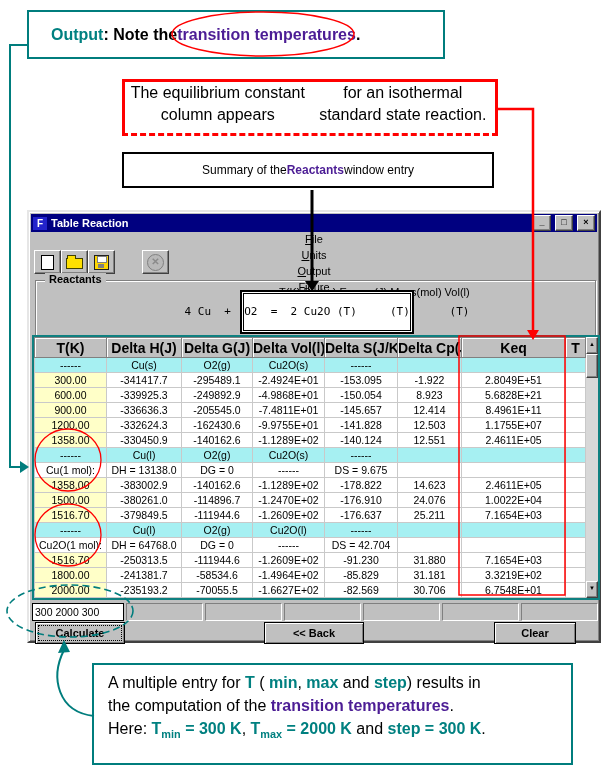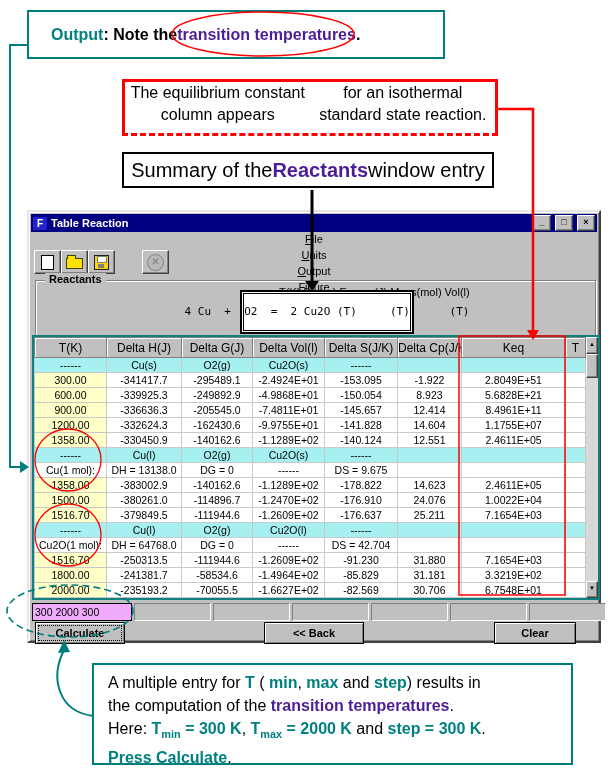--- a/index.html
+++ b/index.html
@@ -7,21 +7,21 @@
           font-family:"Liberation Sans",sans-serif;}
 
   
   .note-box{position:absolute;background:#fff;box-sizing:border-box;}
   #output-box{left:27px;top:10px;width:418px;height:49px;border:2px solid #007d7d;
               font-weight:bold;font-size:16px;display:flex;align-items:center;padding-left:22px;}
   #keq-note-box{left:122px;top:79px;width:376px;height:57px;border:3px solid #f00;
               border-bottom-style:dashed;font-size:16px;display:flex;
               justify-content:center;text-align:center;line-height:22px;}
   #summary-box{left:122px;top:152px;width:372px;height:36px;border:2px solid #000;
-              font-size:20px;display:flex;align-items:center;justify-content:center;}
+              font-size:12px;display:flex;align-items:center;justify-content:center;}
   #bottom-note-box{left:92px;top:663px;width:481px;height:102px;border:2px solid #007d7d;
               font-size:16px;line-height:23px;padding:6px 4px 0 14px;}
   .seg-k{color:#000;}
   .seg-t{color:#008080;font-weight:bold;}
   .seg-r{color:#4c1d95;font-weight:bold;}
   .seg-tsub{color:#008080;font-weight:bold;font-size:68%;vertical-align:sub;}
 
   
   #app-window{position:absolute;left:27px;top:210px;width:574px;height:433px;background:#c0c0c0;
       border:2px solid;border-color:#e6e6e6 #404040 #404040 #e6e6e6;
@@ -58,37 +58,37 @@
   #reaction-box{position:absolute;left:204px;top:9px;width:170px;height:40px;background:#fff;
       border:2px solid #000;box-shadow:inset 0 0 0 1px #fff, inset 0 0 0 2px #000;
       font-family:"DejaVu Sans Mono",monospace;font-size:11px;line-height:16px;
       display:flex;flex-direction:row;justify-content:center;align-items:center;white-space:pre;}
 
   
   #table-frame{position:absolute;left:3px;top:123px;width:568px;height:265px;
       border:2px solid #0f8080;background:#fff;display:flex;box-sizing:border-box;}
   #results-table{border-collapse:collapse;table-layout:fixed;width:551px;}
   #results-table th{height:19px;background:#c0c0c0;border:1px solid #808080;
-      box-shadow:inset 1px 1px 0 #fff;font-size:12px;font-weight:normal;overflow:hidden;
+      box-shadow:inset 1px 1px 0 #fff;font-size:14px;font-weight:bold;overflow:hidden;
       white-space:nowrap;padding:0;}
   #results-table td{height:14px;font-size:10.5px;text-align:center;border:1px solid #c9c9c9;
       background:#fff;overflow:hidden;white-space:nowrap;padding:0;}
   #results-table tr.species td{background:#a6f0f2;}
   #results-table tr.data td:first-child{background:#ffffc8;}
   #v-scrollbar{width:13px;display:flex;flex-direction:column;background:#d8d8d8;}
   .sb-btn{height:15px;background:#c0c0c0;border:1px solid;border-color:#fff #404040 #404040 #fff;
       box-shadow:inset -1px -1px 0 #808080;font-size:6px;text-align:center;line-height:13px;color:#000;}
   .sb-thumb{height:22px;background:#c0c0c0;border:1px solid;border-color:#fff #404040 #404040 #fff;
       box-shadow:inset -1px -1px 0 #808080;}
   .sb-track{flex:1;}
 
   
   #entry-row{position:absolute;left:3px;top:391px;height:18px;display:flex;gap:2px;}
-  #t-entry-input{width:80px;height:16px;border:1px solid #000;font-size:10.5px;padding:0 16px 0 2px;
-      font-family:"Liberation Sans",sans-serif;box-sizing:content-box;background:#f0abfc;}
+  #t-entry-input{width:80px;height:16px;border:1px solid #000;font-size:10.5px;padding:0 8px 0 2px;
+      font-family:"Liberation Sans",sans-serif;box-sizing:content-box;background:#ffffff;}
   .entry-cell{width:75px;height:16px;background:#c0c0c0;border:1px solid;border-color:#808080 #fff #fff #808080;}
   .push-btn{position:absolute;background:#c0c0c0;border:1px solid #000;
       box-shadow:inset 1px 1px 0 #fff, inset -1px -1px 0 #808080;
       font-size:11px;font-weight:bold;font-family:"Liberation Sans",sans-serif;
       display:flex;align-items:center;justify-content:center;}
   #calculate-button{left:6px;top:410px;width:88px;height:20px;outline:1px dotted #000;outline-offset:-4px;}
   #back-button{left:235px;top:410px;width:98px;height:20px;}
   #clear-button{left:465px;top:410px;width:80px;height:20px;}
 
   
@@ -226,21 +226,21 @@
               <td>12.414</td>
               <td>8.4961E+11</td>
               <td></td>
             </tr>
             <tr class="data">
               <td>1200.00</td>
               <td>-332624.3</td>
               <td>-162430.6</td>
               <td>-9.9755E+01</td>
               <td>-141.828</td>
-              <td>14.604</td>
+              <td>12.503</td>
               <td>1.1755E+07</td>
               <td></td>
             </tr>
             <tr class="data">
               <td>1358.00</td>
               <td>-330450.9</td>
               <td>-140162.6</td>
               <td>-1.1289E+02</td>
               <td>-140.124</td>
               <td>12.551</td>
@@ -369,21 +369,20 @@
 
     <div class="push-btn" id="calculate-button">Calculate</div>
     <div class="push-btn" id="back-button">&lt;&lt; Back</div>
     <div class="push-btn" id="clear-button">Clear</div>
   </div>
 
   <div class="note-box" id="bottom-note-box">
     <div><span class="seg-k">A multiple entry for </span><span class="seg-t">T</span><span class="seg-k"> ( </span><span class="seg-t">min</span><span class="seg-k">, </span><span class="seg-t">max</span><span class="seg-k"> and </span><span class="seg-t">step</span><span class="seg-k">) results in</span></div>
     <div><span class="seg-k">the computation of the </span><span class="seg-r">transition temperatures</span><span class="seg-k">.</span></div>
     <div><span class="seg-k">Here:  </span><span class="seg-t">T</span><span class="seg-tsub">min</span><span class="seg-t"> = 300 K</span><span class="seg-k">, </span><span class="seg-t">T</span><span class="seg-tsub">max</span><span class="seg-t"> = 2000 K</span><span class="seg-k"> and </span><span class="seg-t">step = 300 K</span><span class="seg-k">.</span></div>
-    <div><span class="seg-t">Press Calculate</span><span class="seg-k">.</span></div>
   </div>
 
   <svg id="annotation-overlay" viewBox="0 0 613 777" xmlns="http://www.w3.org/2000/svg">
 
     <polyline points="27,45 10,45 10,467 20,467" fill="none" stroke="#007d7d" stroke-width="2"></polyline>
     <polygon points="20,461 20,473 29,467" fill="#007d7d"></polygon>
 
     <ellipse cx="263" cy="34" rx="91" ry="22" fill="none" stroke="#ff0000" stroke-width="1.5"></ellipse>
 
     <polyline points="498,109 533,109 533,330" fill="none" stroke="#ff0000" stroke-width="2.5"></polyline>

